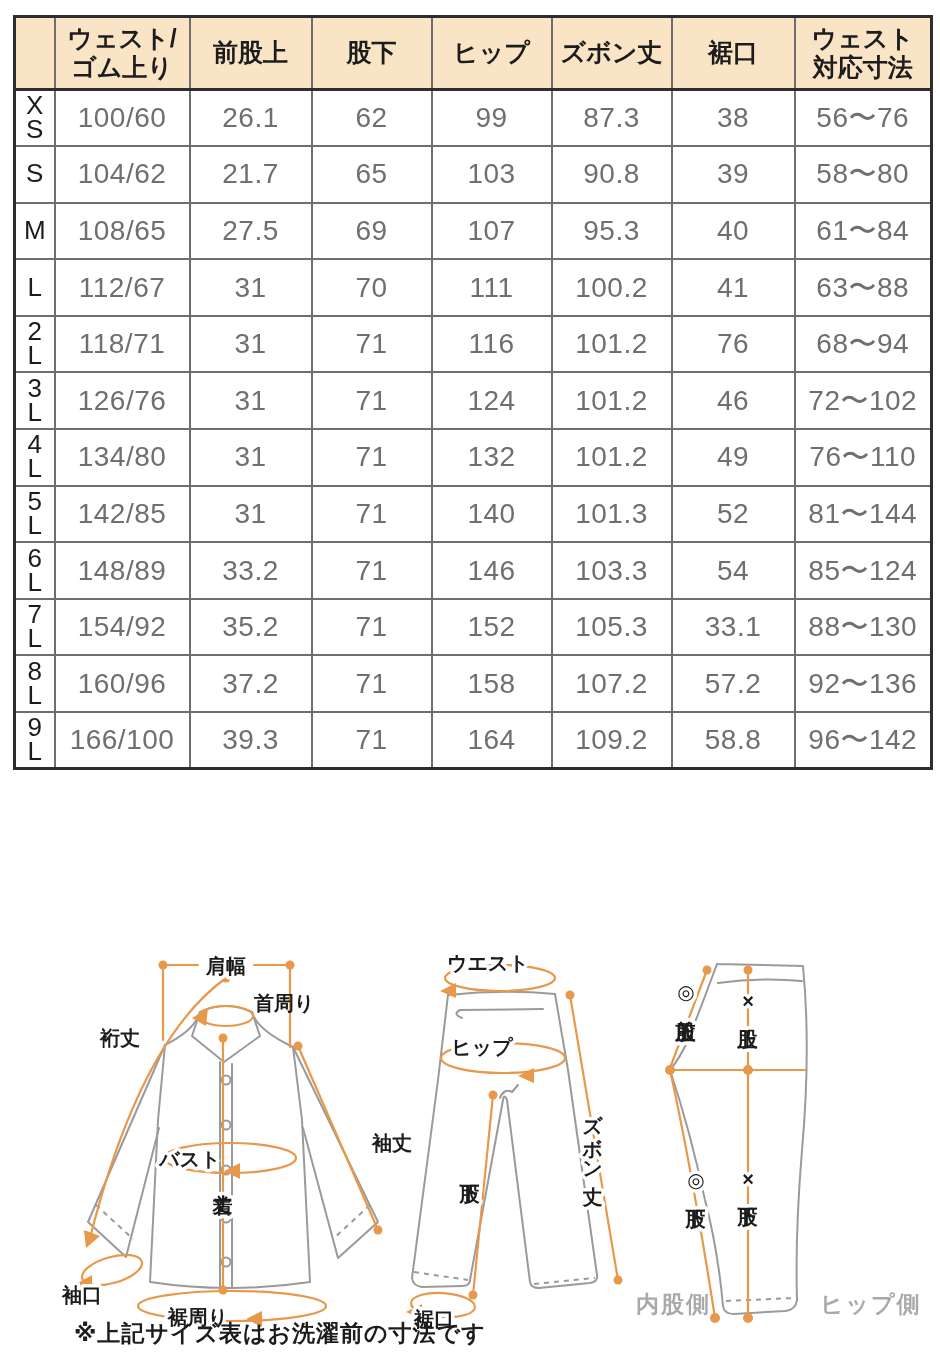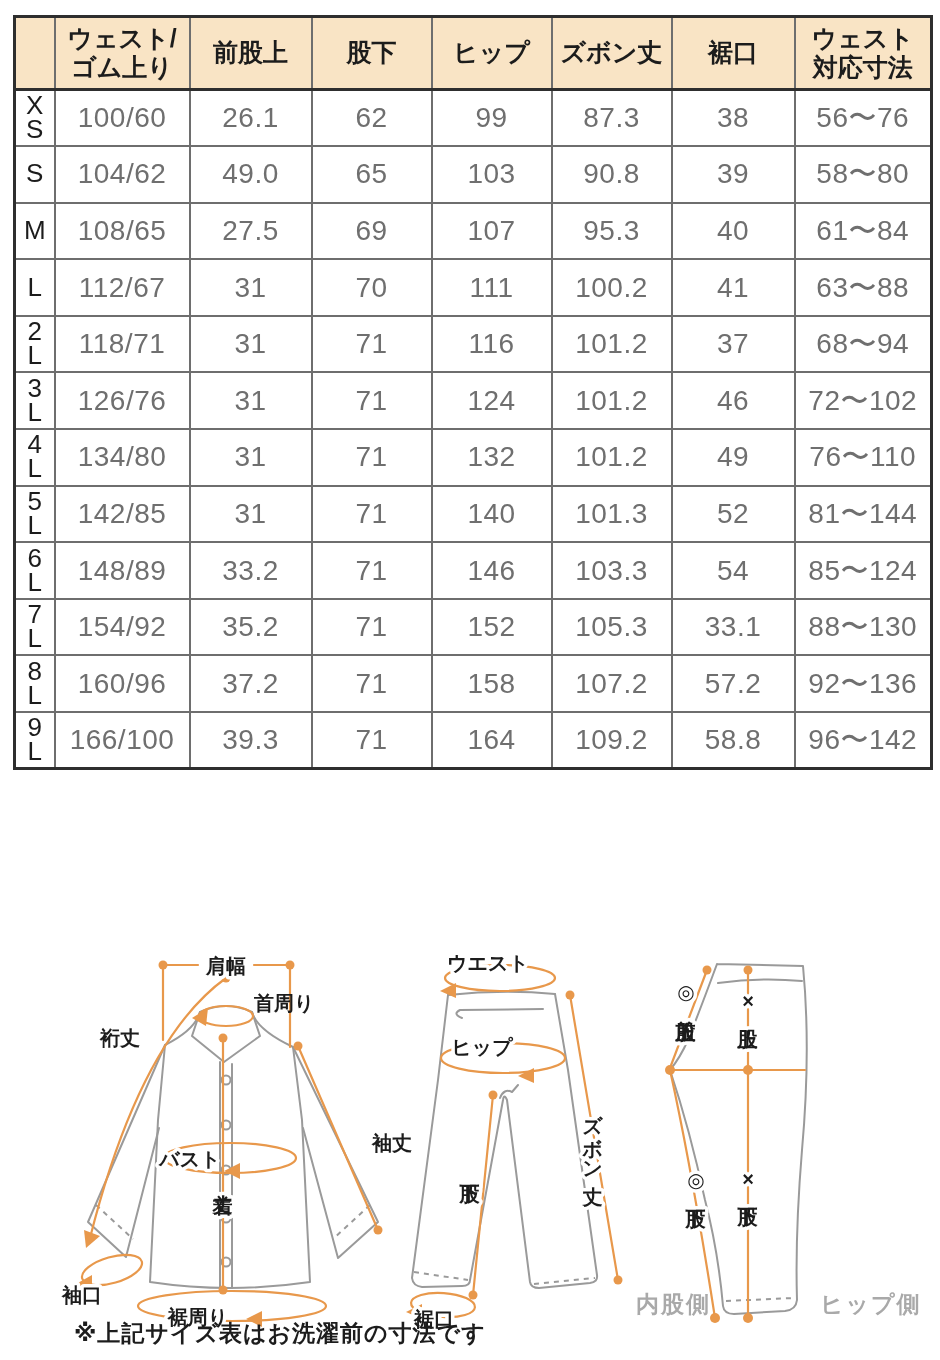--- a/index.html
+++ b/index.html
@@ -81,21 +81,21 @@
           <td>26.1</td>
           <td>62</td>
           <td>99</td>
           <td>87.3</td>
           <td>38</td>
           <td>56〜76</td>
         </tr>
         <tr>
           <th>S</th>
           <td>104/62</td>
-          <td>49.0</td>
+          <td>21.7</td>
           <td>65</td>
           <td>103</td>
           <td>90.8</td>
           <td>39</td>
           <td>58〜80</td>
         </tr>
         <tr>
           <th>M</th>
           <td>108/65</td>
           <td>27.5</td>
@@ -116,21 +116,21 @@
           <td>63〜88</td>
         </tr>
         <tr>
           <th>2
 L</th>
           <td>118/71</td>
           <td>31</td>
           <td>71</td>
           <td>116</td>
           <td>101.2</td>
-          <td>37</td>
+          <td>76</td>
           <td>68〜94</td>
         </tr>
         <tr>
           <th>3
 L</th>
           <td>126/76</td>
           <td>31</td>
           <td>71</td>
           <td>124</td>
           <td>101.2</td>

